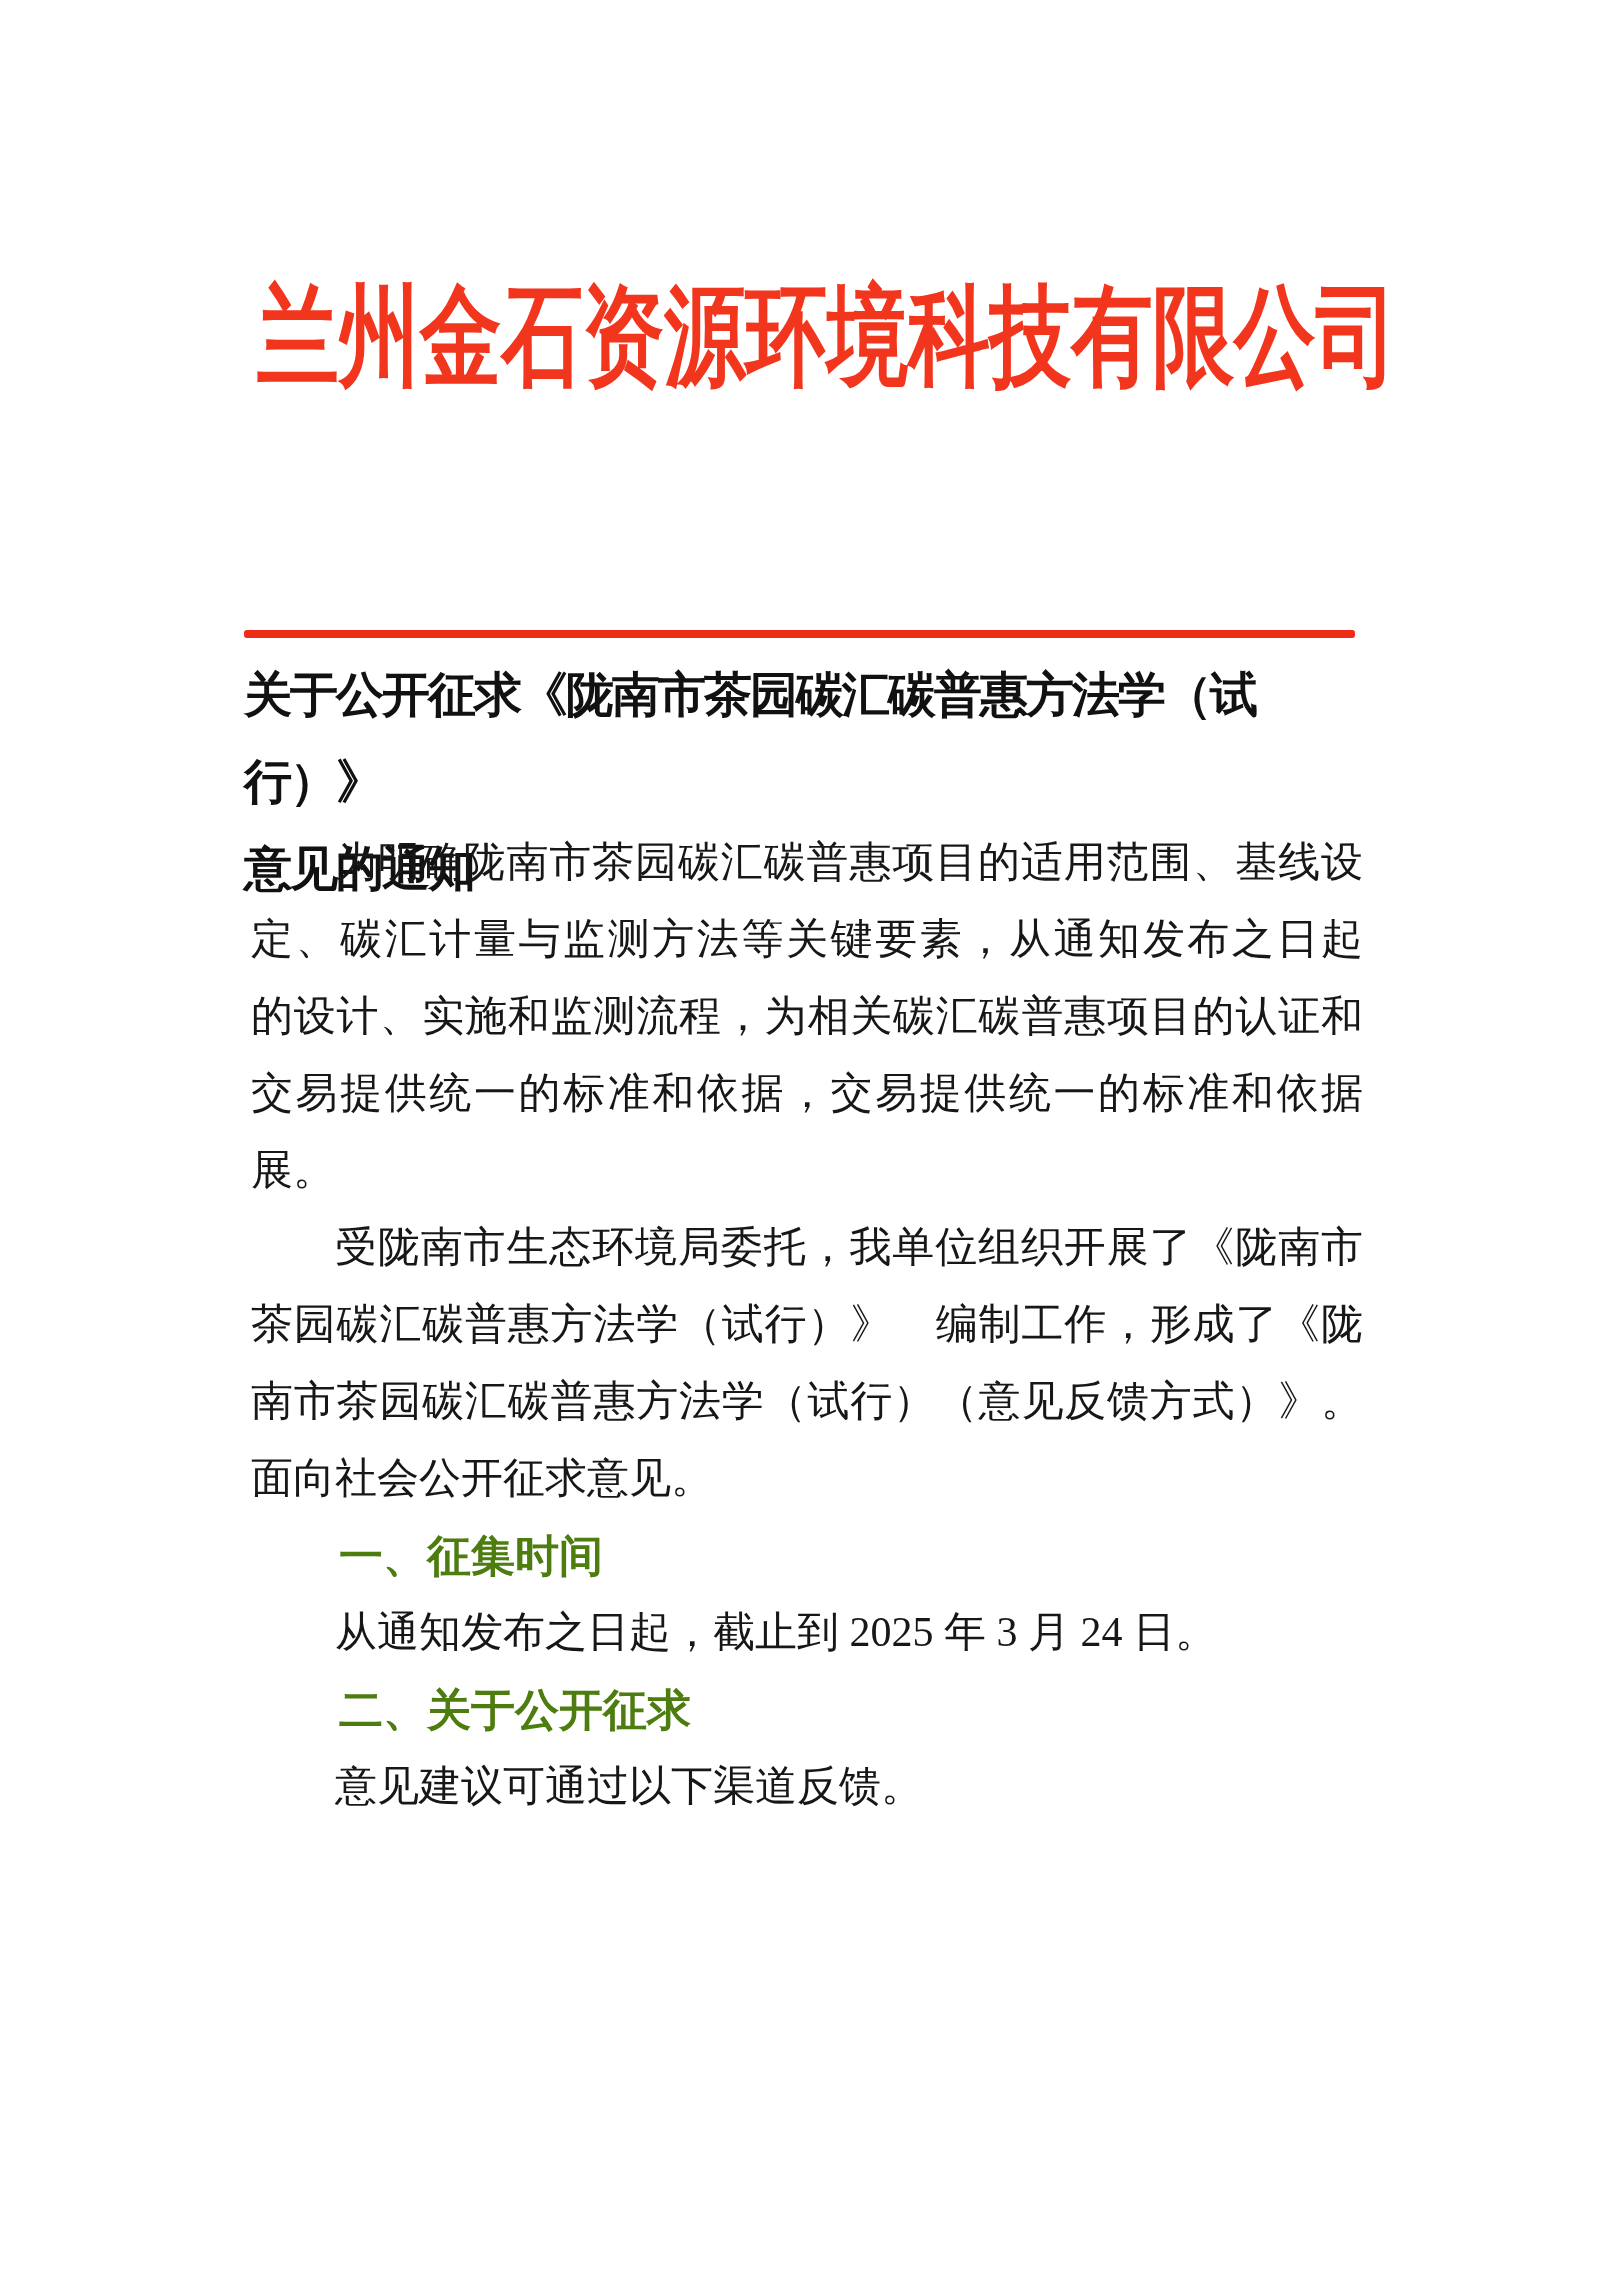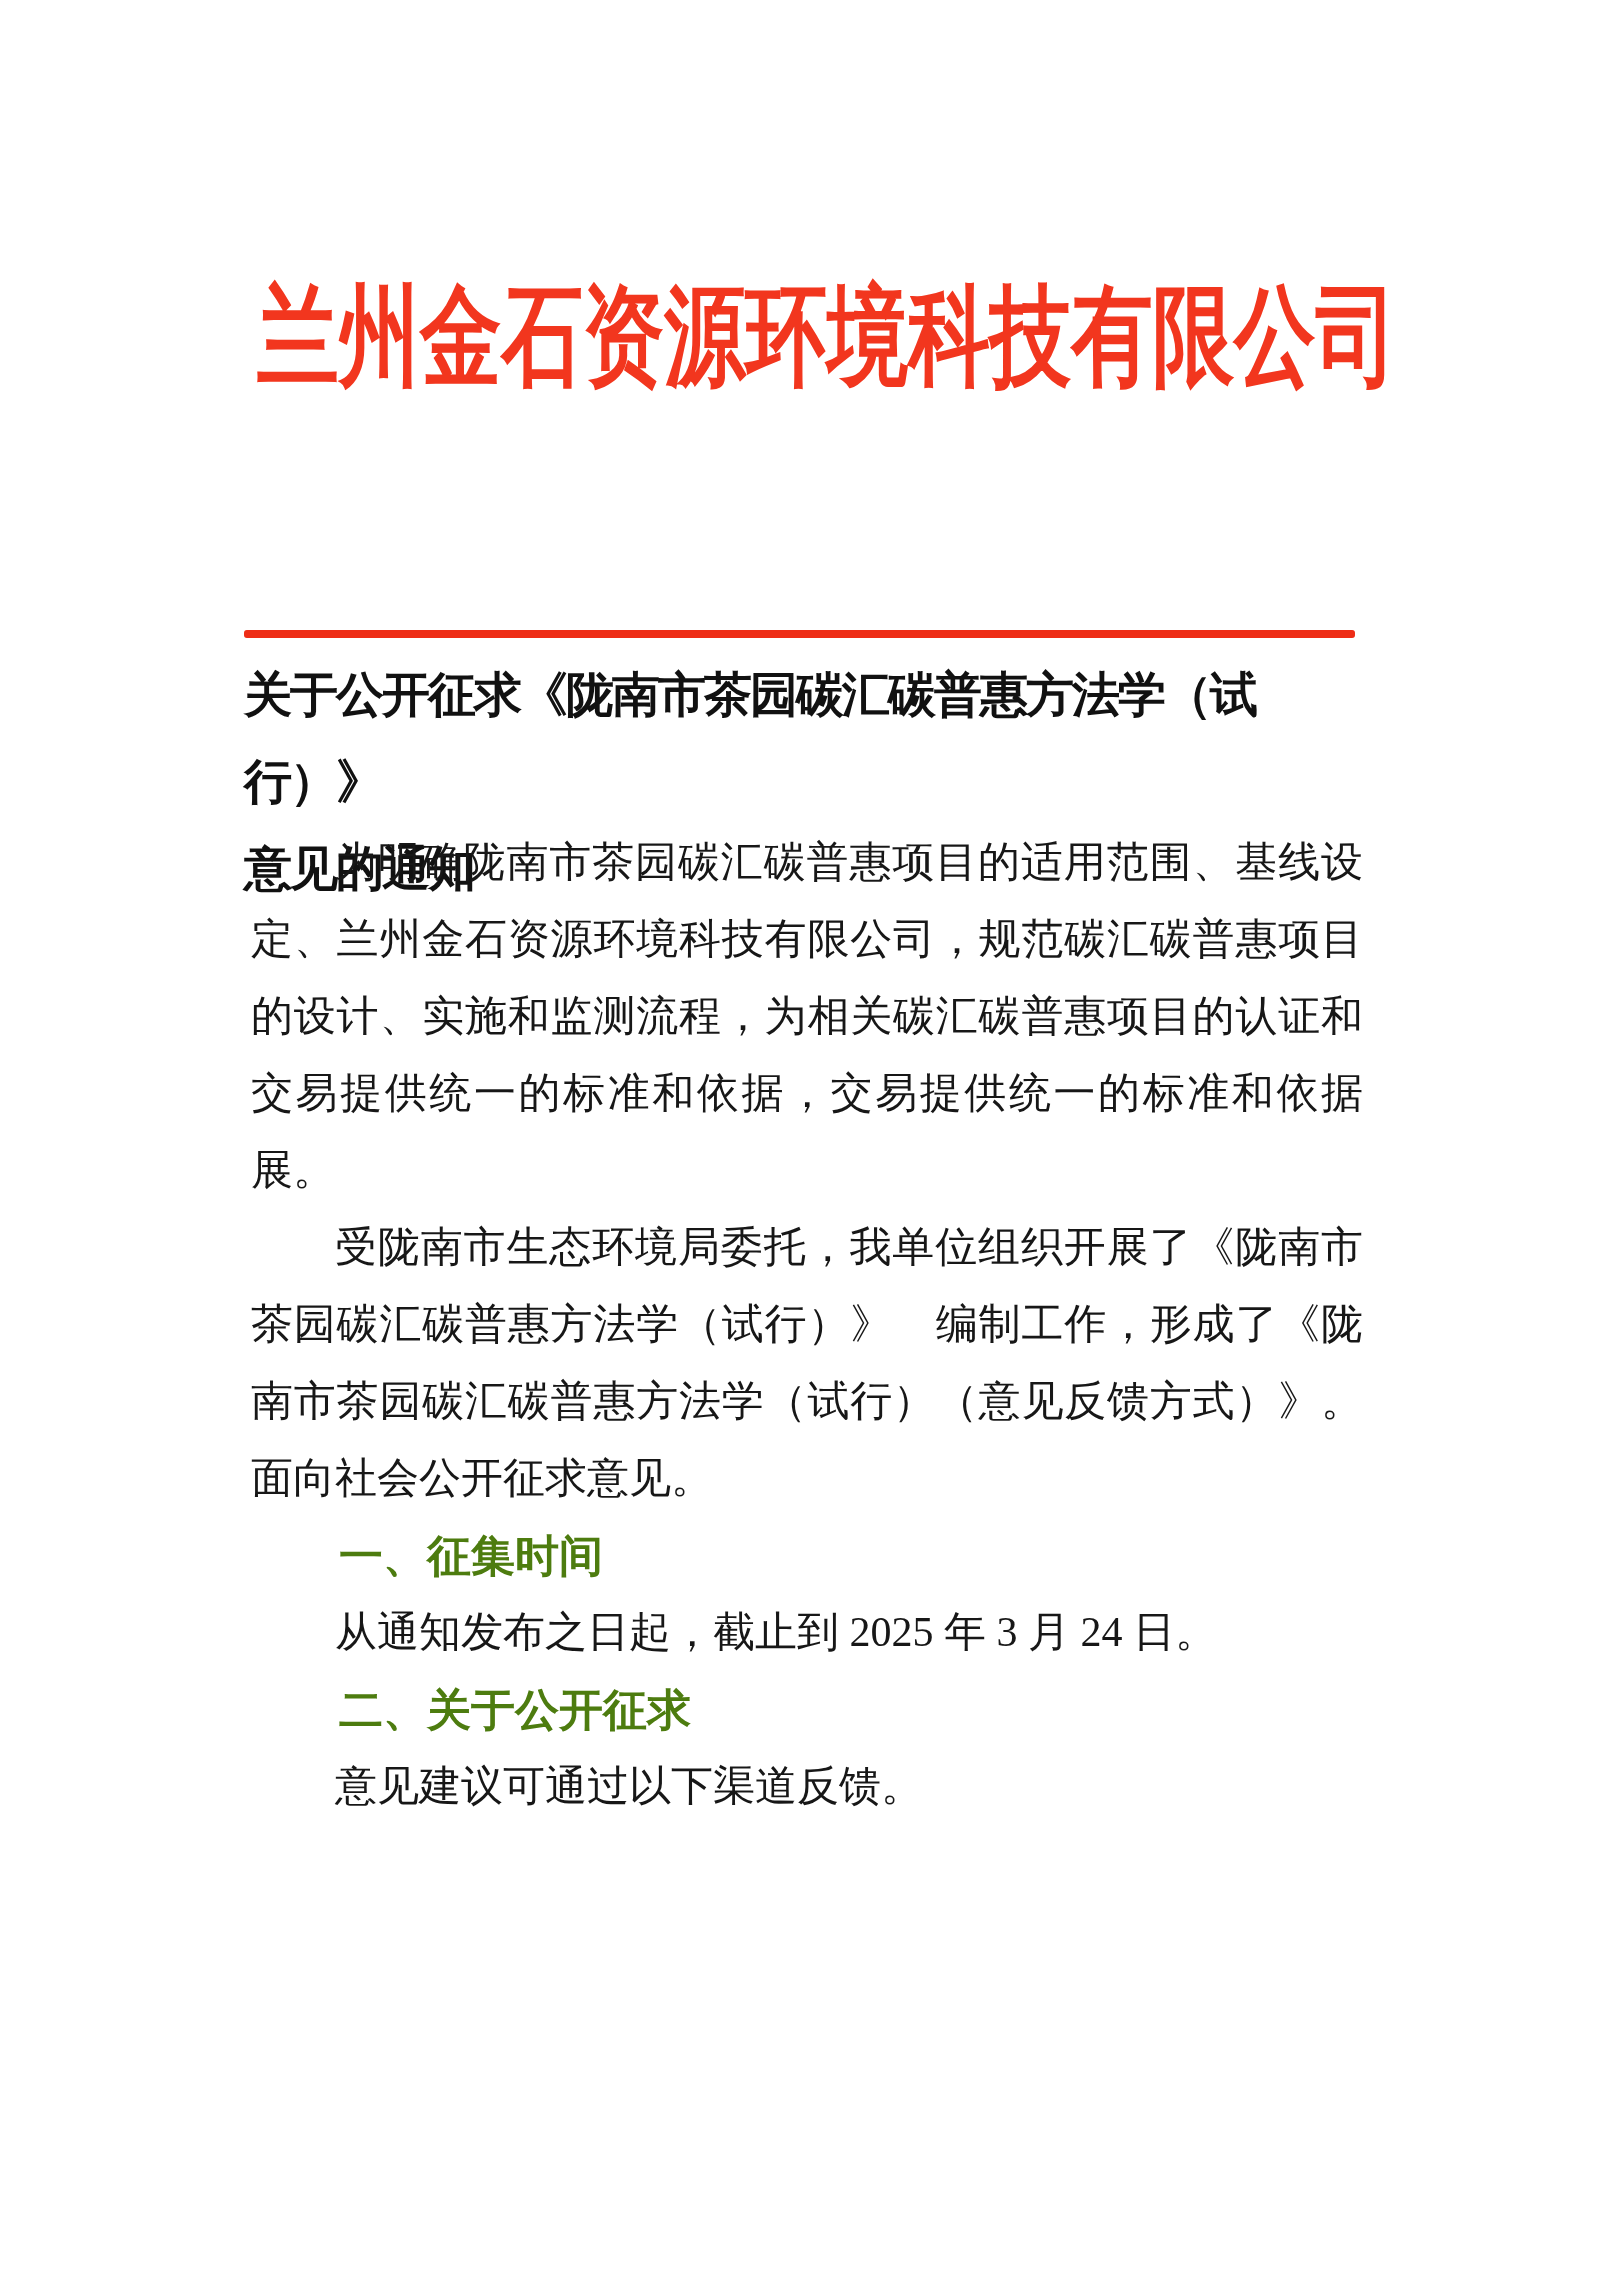--- a/index.html
+++ b/index.html
@@ -60,21 +60,21 @@
 
   <div class="red-rule"></div>
 
   <div class="title">
     <div>关于公开征求《陇南市茶园碳汇碳普惠方法学（试行）》</div>
     <div>意见的通知</div>
   </div>
 
   <div class="body-text">
     <div class="line j ind">为明确陇南市茶园碳汇碳普惠项目的适用范围、基线设</div>
-    <div class="line j">定、兰州金石资源环境科技有限公司，规范碳汇碳普惠项目</div>
+    <div class="line j">定、碳汇计量与监测方法等关键要素，从通知发布之日起</div>
     <div class="line j">的设计、实施和监测流程，为相关碳汇碳普惠项目的认证和</div>
     <div class="line j">交易提供统一的标准和依据，交易提供统一的标准和依据</div>
     <div class="line">展。</div>
     <div class="line j ind">受陇南市生态环境局委托，我单位组织开展了《陇南市</div>
     <div class="line j">茶园碳汇碳普惠方法学（试行）》　编制工作，形成了《陇</div>
     <div class="line j">南市茶园碳汇碳普惠方法学（试行）（意见反馈方式）》。现</div>
     <div class="line">面向社会公开征求意见。</div>
     <div class="line ind hd">一、征集时间</div>
     <div class="line ind">从通知发布之日起，截止到 2025 年 3 月 24 日。</div>
     <div class="line ind hd">二、关于公开征求</div>

